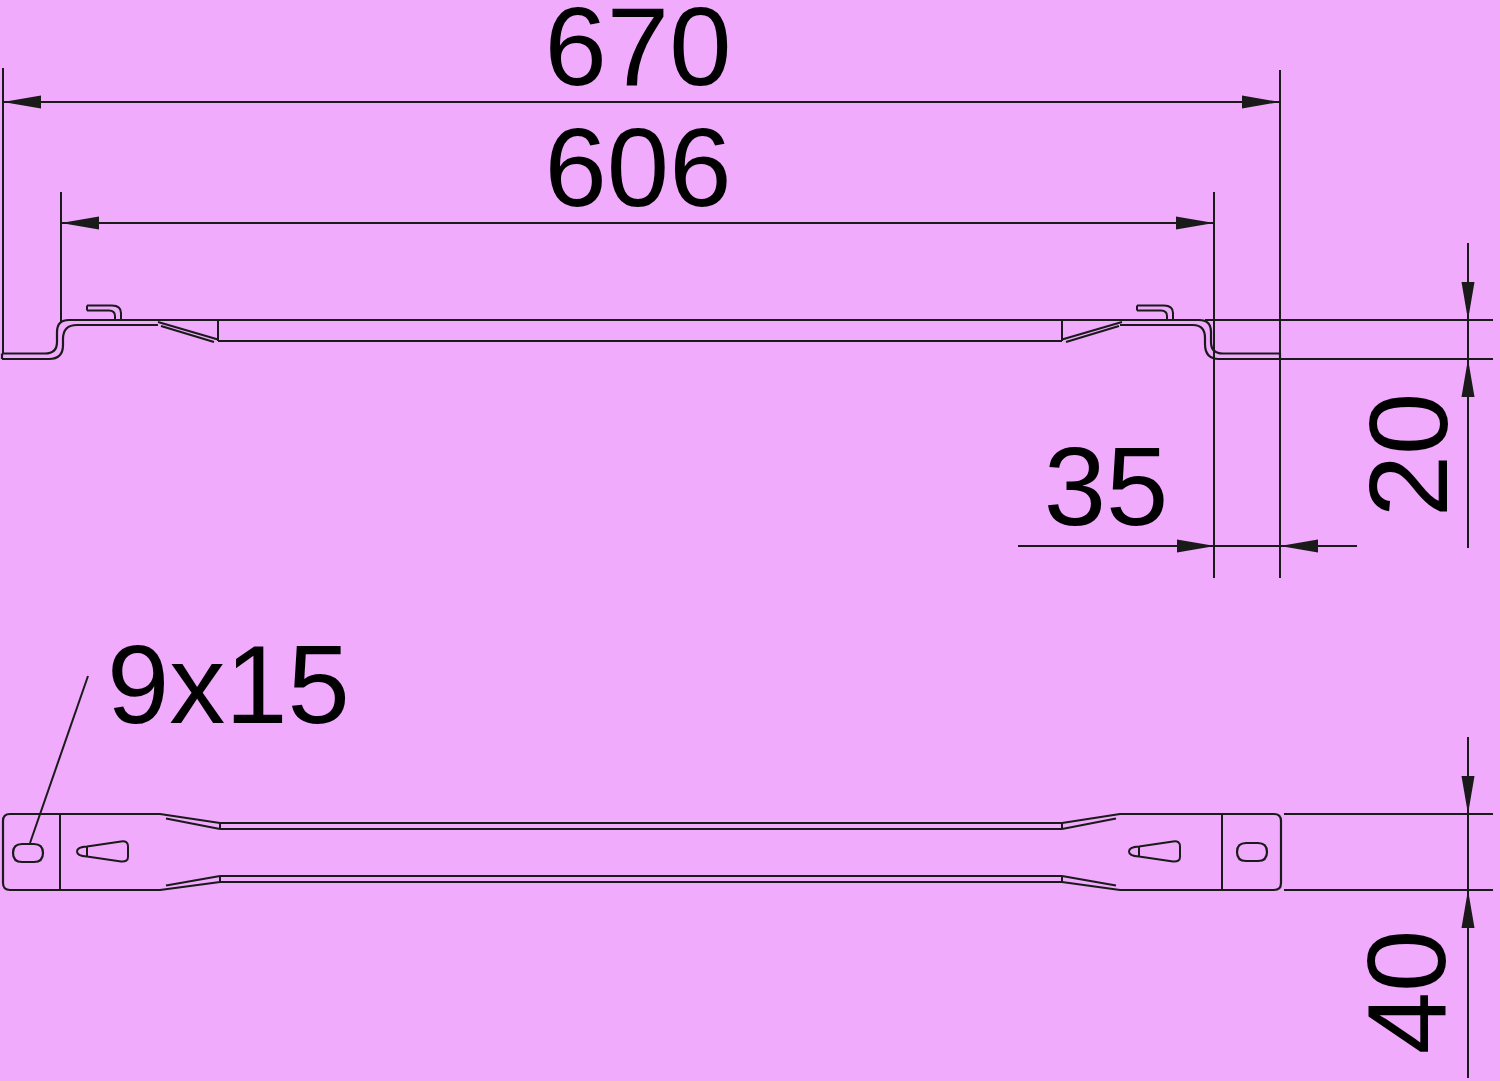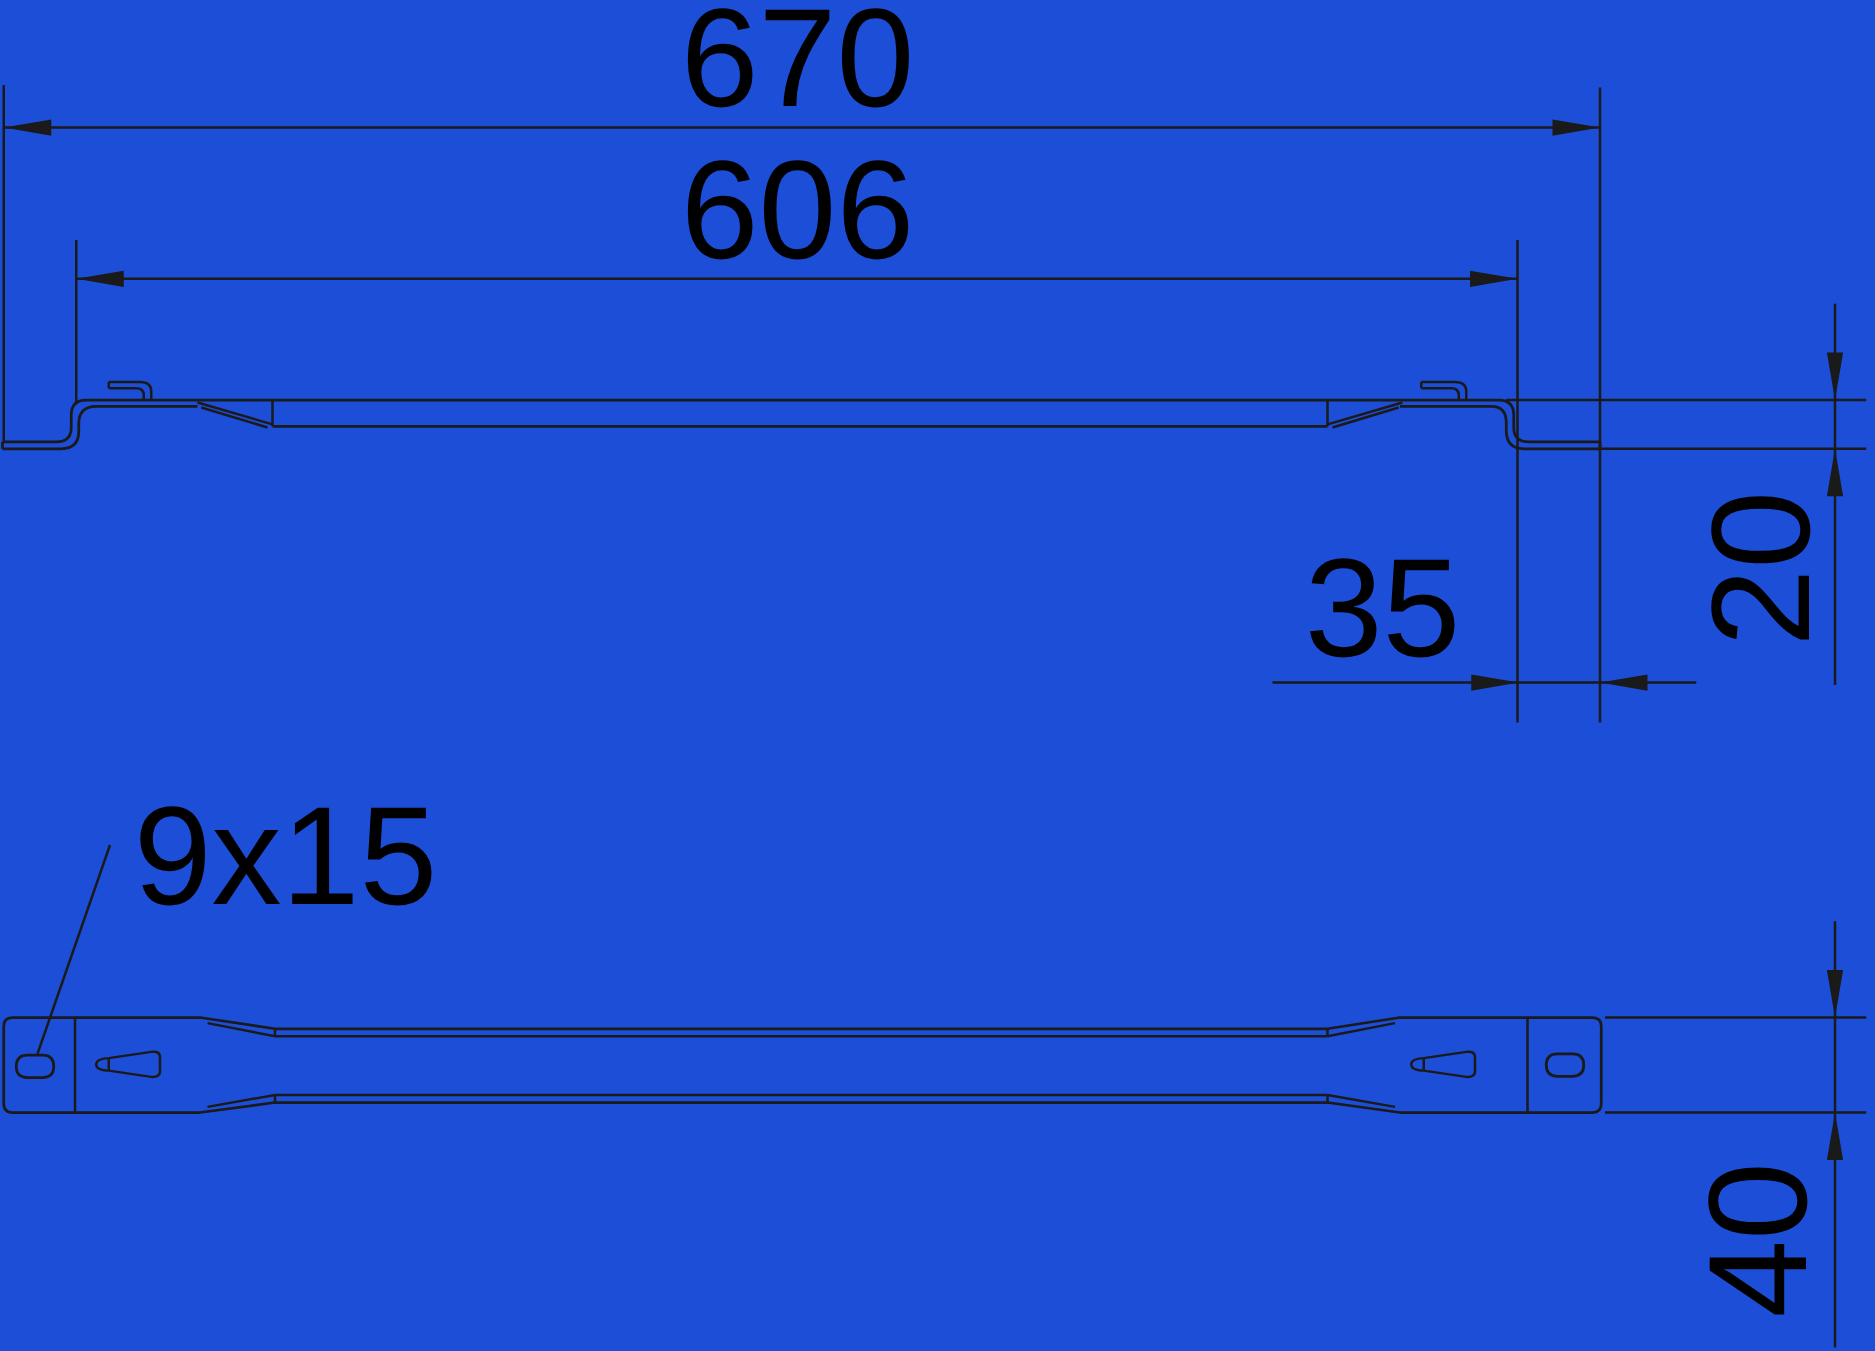--- a/index.html
+++ b/index.html
@@ -1,16 +1,16 @@
 <!DOCTYPE html>
 <html><head>
 <meta charset="utf-8">
 <style>
   html,body { margin:0; padding:0; background:#ffffff; }
-  .canvas { position:relative; width:1500px; height:1081px; background:#1d4ed8; overflow:hidden; }
+  .canvas { position:relative; width:1500px; height:1081px; background:#f0abfc; overflow:hidden; }
   svg { display:block; }
   .ln   { stroke:#1a1a1a; stroke-width:2.2; fill:none; stroke-linecap:butt; stroke-linejoin:round; }
   .thin { stroke:#1a1a1a; stroke-width:2; fill:none; }
   .dim  { stroke:#1a1a1a; stroke-width:2; fill:none; }
   .arr  { fill:#1a1a1a; stroke:none; }
   text  { font-family:"Liberation Sans","DejaVu Sans",sans-serif; fill:#000000; }
   .dimtext { font-size:112px; }
 </style>
 </head>
 <body>

